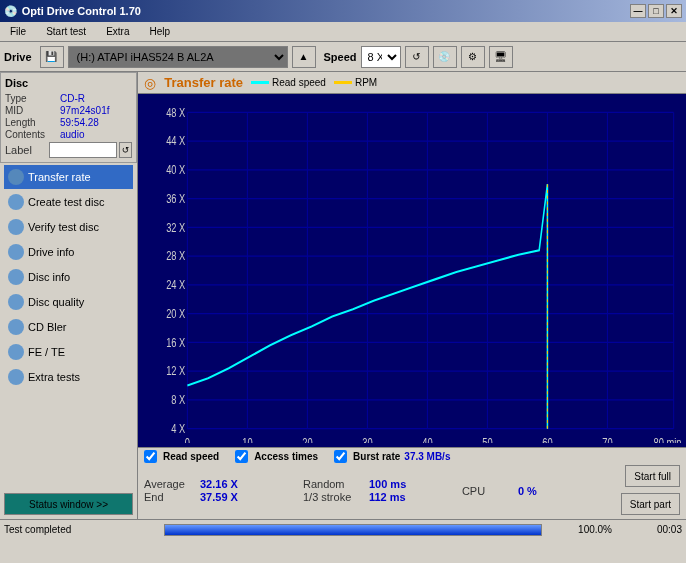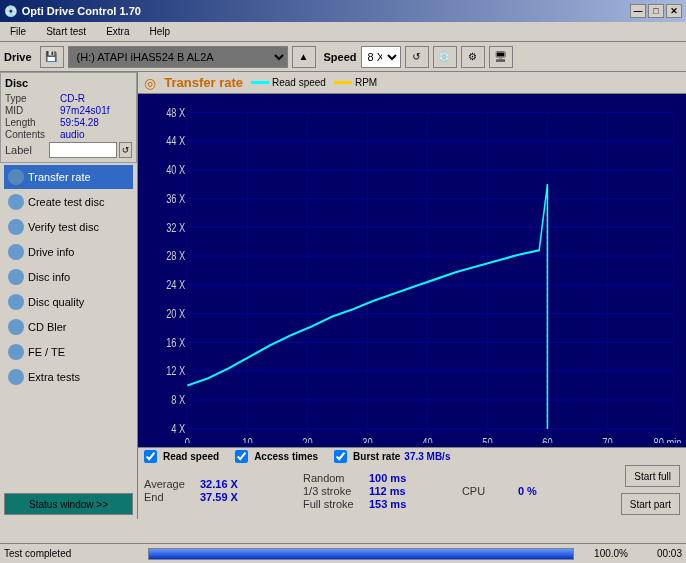--- a/index.html
+++ b/index.html
@@ -230,22 +230,21 @@
     }
 
     
     .status-bar {
       background: #d4d0c8;
       height: 20px;
       border-top: 1px solid #808080;
       display: flex;
       align-items: center;
       padding: 0 4px;
-      gap: 4px;
-      margin-top: 24px;
+      gap: 20px;
     }
     .status-text { font-size: 10px; flex: 0 0 140px; }
     .progress-bar-container {
       flex: 1;
       height: 12px;
       background: #a0a0a0;
       border: 1px solid #808080;
       position: relative;
     }
     .progress-bar-fill {
@@ -476,24 +475,20 @@
         </div>
         <div style="flex:1;">
           <div class="stat-line">
             <span class="stat-line-label2">Random</span>
             <span class="stat-line-value">100 ms</span>
           </div>
           <div class="stat-line">
             <span class="stat-line-label2">1/3 stroke</span>
             <span class="stat-line-value">112 ms</span>
           </div>
-          <div class="stat-line">
-            <span class="stat-line-label2">Full stroke</span>
-            <span class="stat-line-value">153 ms</span>
-          </div>
         </div>
         <div style="flex:1;">
           <div class="stat-line">
             <span class="stat-line-label">CPU</span>
             <span class="stat-line-value">0 %</span>
           </div>
         </div>
         <div style="display:flex; flex-direction:column; gap:4px; align-items:flex-end; margin-left:auto;">
           <button class="start-btn">Start full</button>
           <button class="start-btn">Start part</button>

